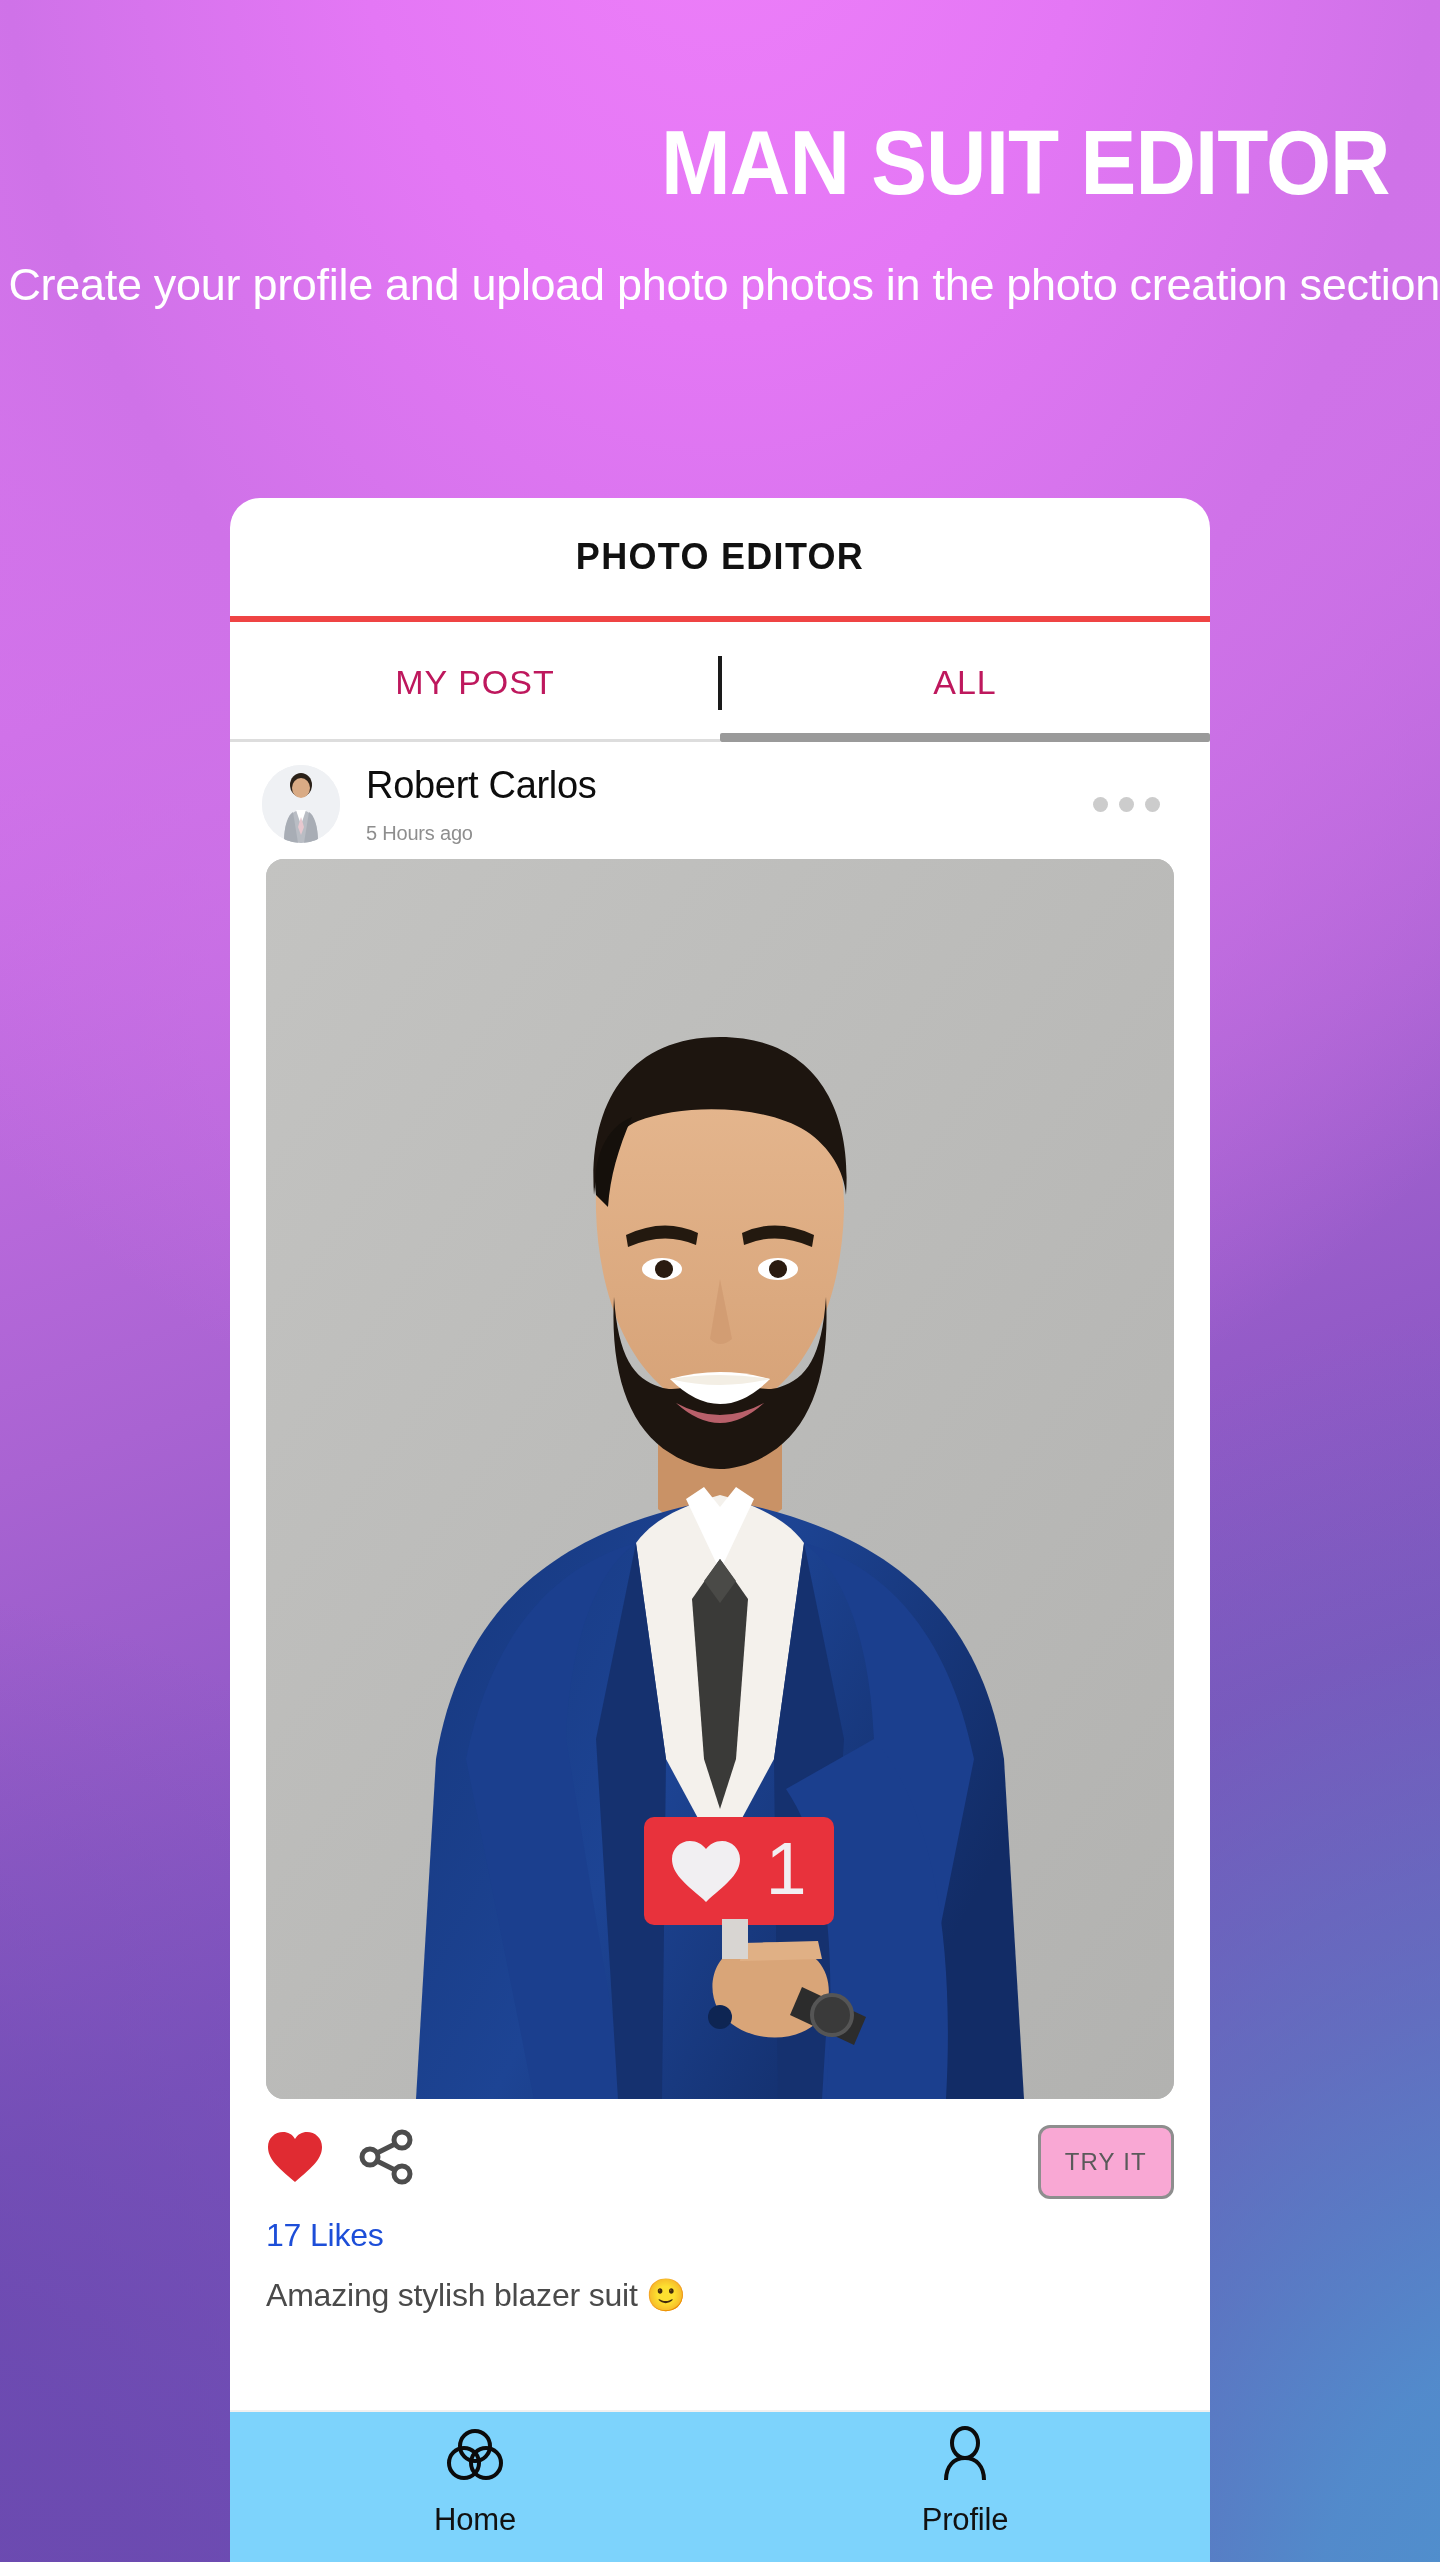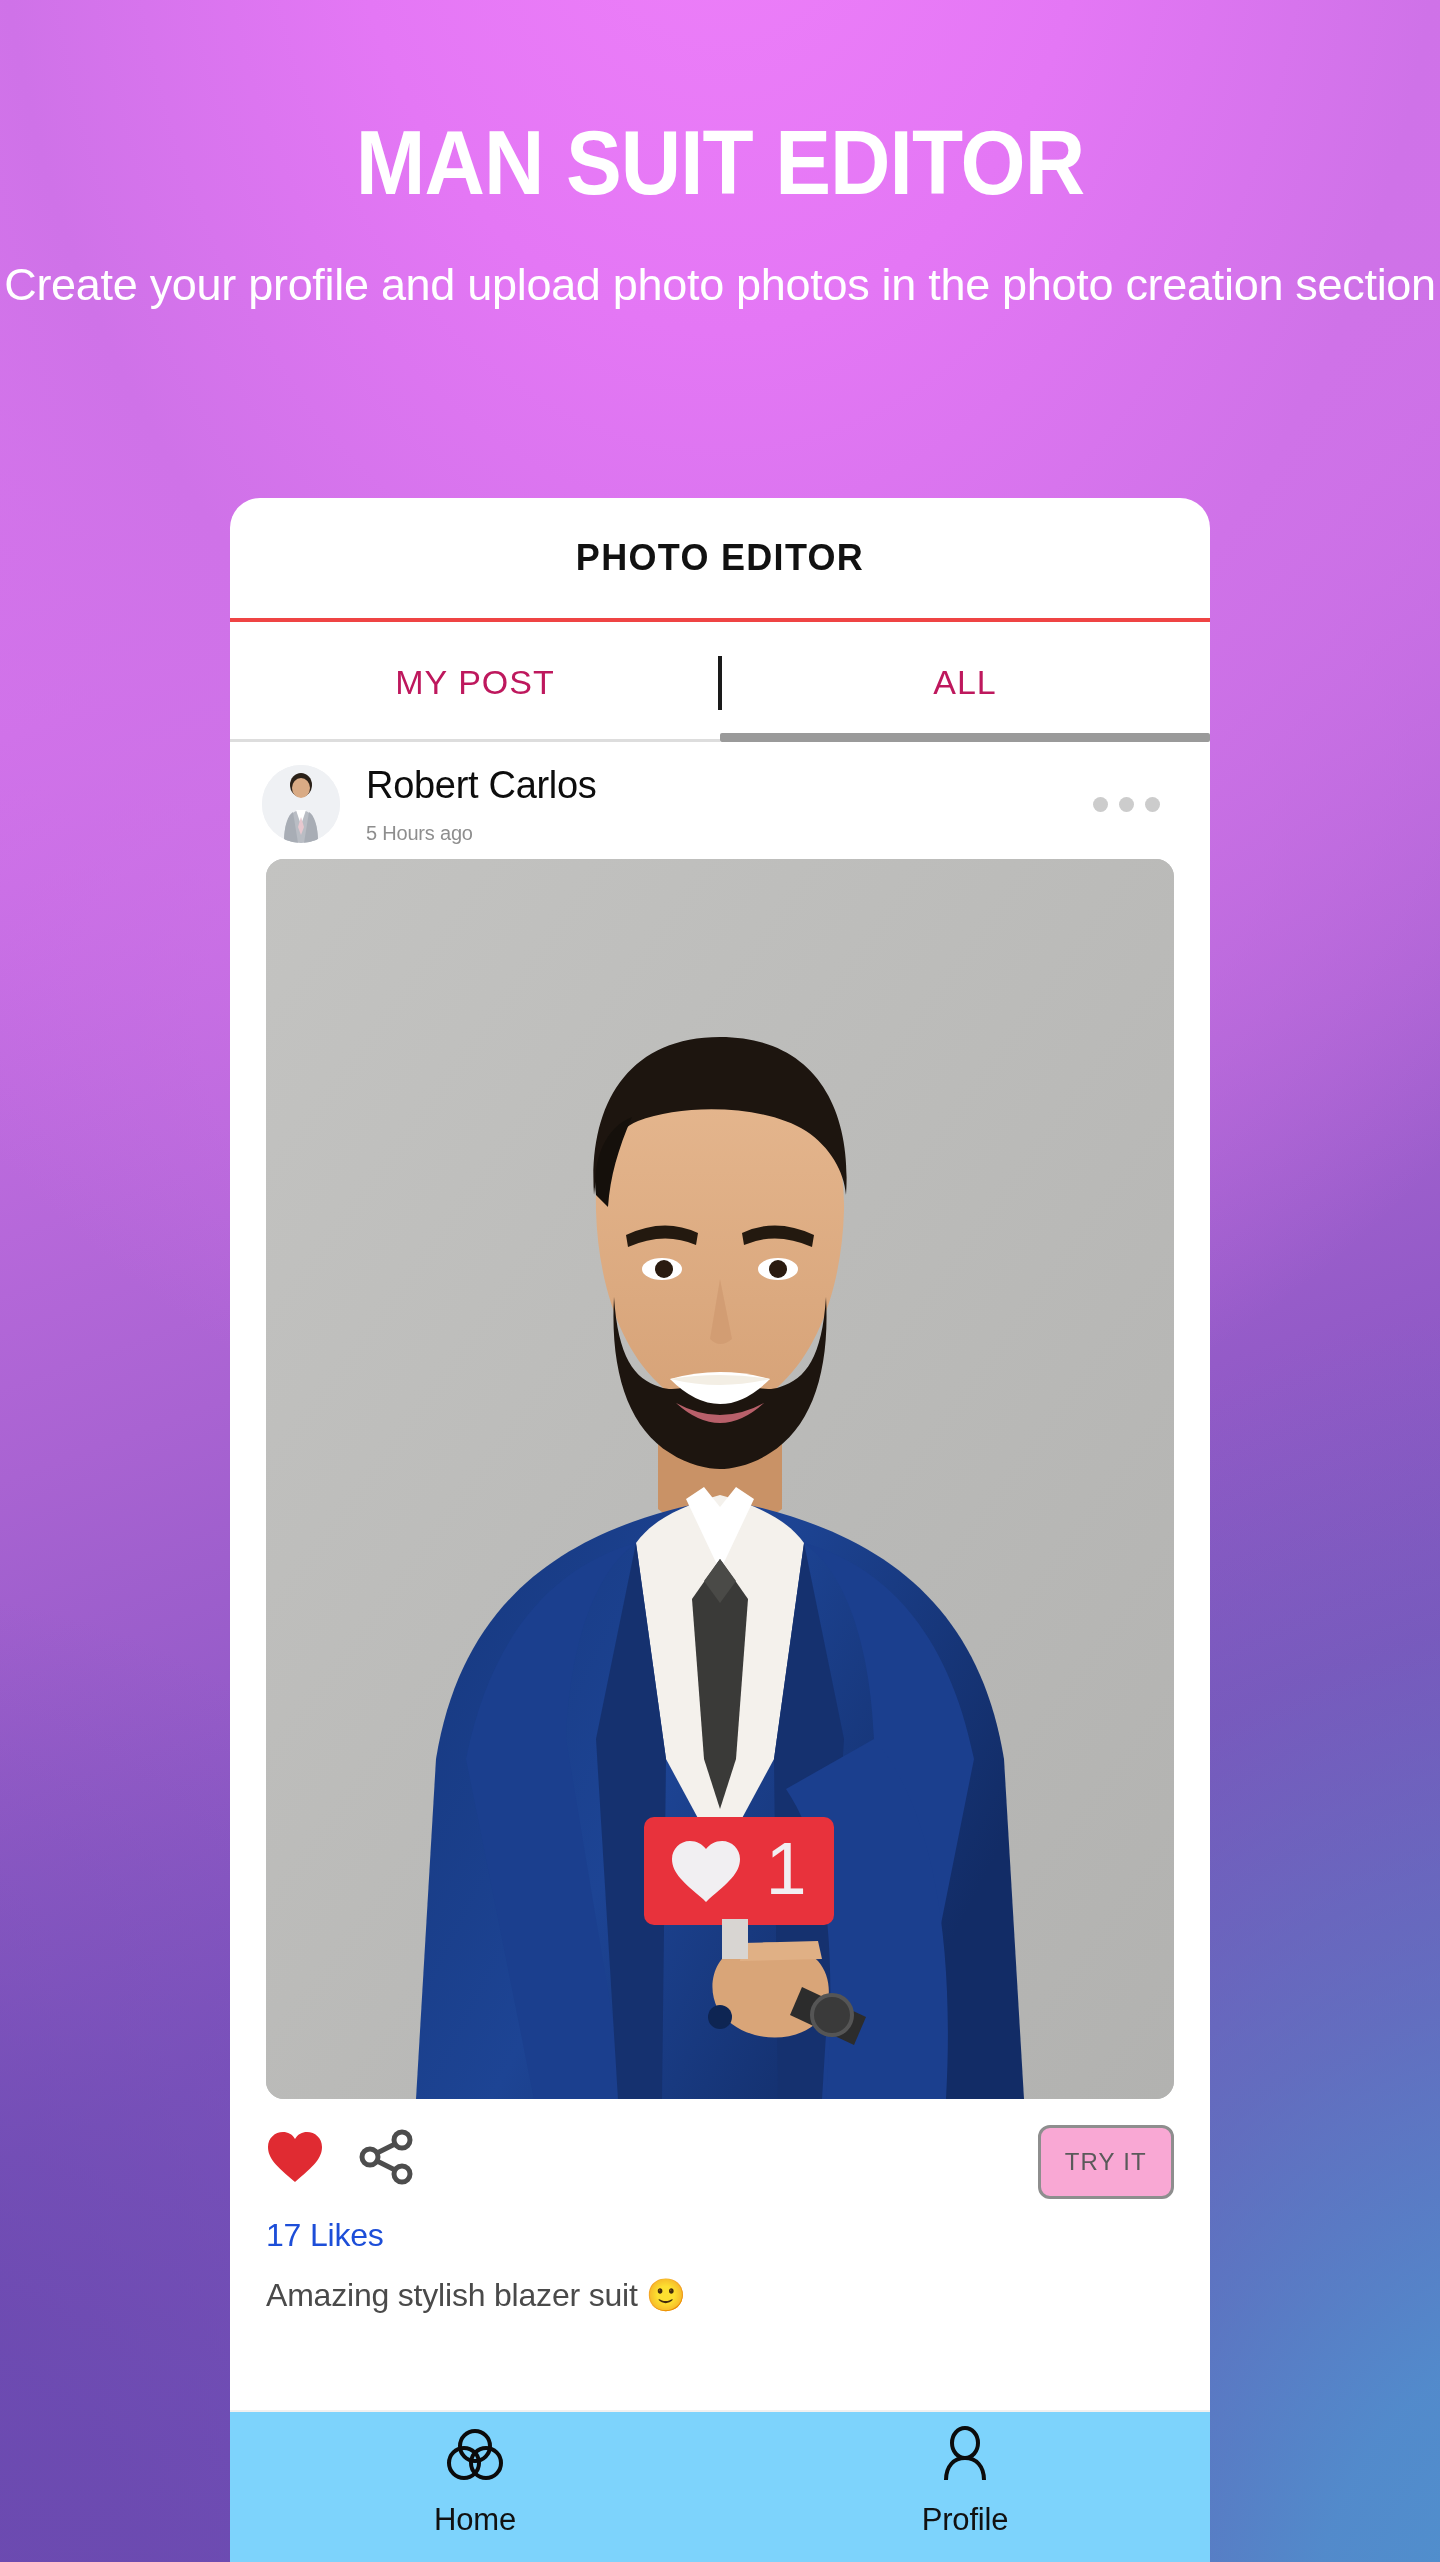--- a/index.html
+++ b/index.html
@@ -17,21 +17,21 @@
     position:absolute; inset:0;
     background: radial-gradient(95% 70% at 108% 104%, #4f93cf 0%, rgba(79,147,207,0.88) 18%, rgba(86,135,198,0.55) 38%, rgba(100,120,190,0.22) 58%, rgba(120,100,180,0) 76%);
     pointer-events:none;
   }
   .bg-purple-wash {
     position:absolute; inset:0;
     background: radial-gradient(85% 60% at -8% 104%, #6b4ab0 0%, rgba(107,74,176,0.85) 22%, rgba(112,78,180,0.4) 46%, rgba(120,85,185,0) 70%);
     pointer-events:none;
   }
 
-  .hero { position:absolute; top:0; left:0; width:1440px; text-align:center; }
+  .hero { position:absolute; top:0; left:0; width:1440px; text-align:right; }
   .hero-title {
     margin-top:118px;
     font-size:90px;
     font-weight:bold;
     letter-spacing:-1px;
     color:#ffffff;
     line-height:1;
     transform:scaleX(0.93);
   }
   .hero-sub {
@@ -49,21 +49,21 @@
     width:980px; height:2064px;
     background:#ffffff;
     border-radius:30px 30px 0 0;
     overflow:hidden;
   }
 
   .app-title {
     height:124px;
     display:flex; align-items:center; justify-content:center;
     font-size:36px; font-weight:bold; letter-spacing:1.3px; color:#111;
-    border-bottom:4px solid #ef4444;
+    border-bottom:6px solid #ef4444;
   }
 
   .tabs { display:flex; height:120px; position:relative; }
   .tab {
     flex:1; display:flex; align-items:center; justify-content:center;
     font-size:34px; color:#be185d; letter-spacing:1px;
     position:relative;
   }
   .tab::after {
     content:""; position:absolute; left:0; right:0; bottom:0;

